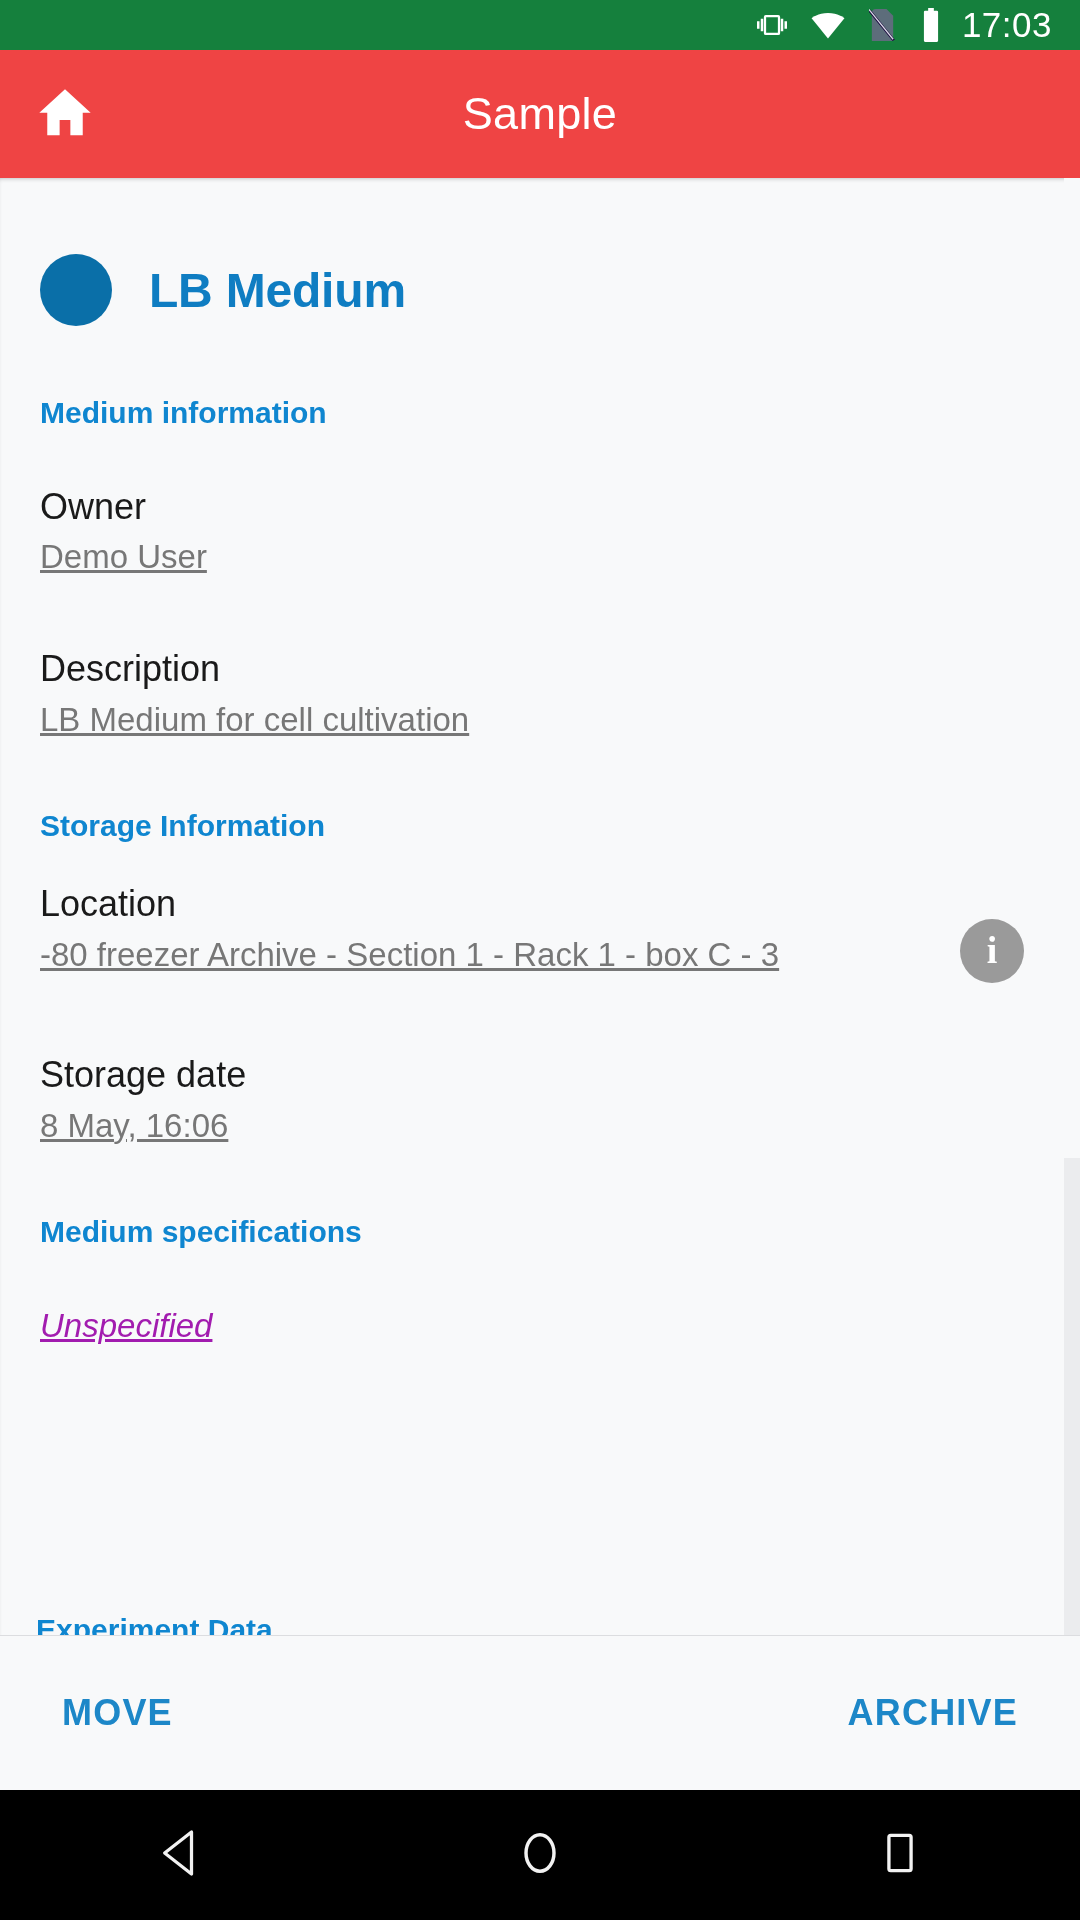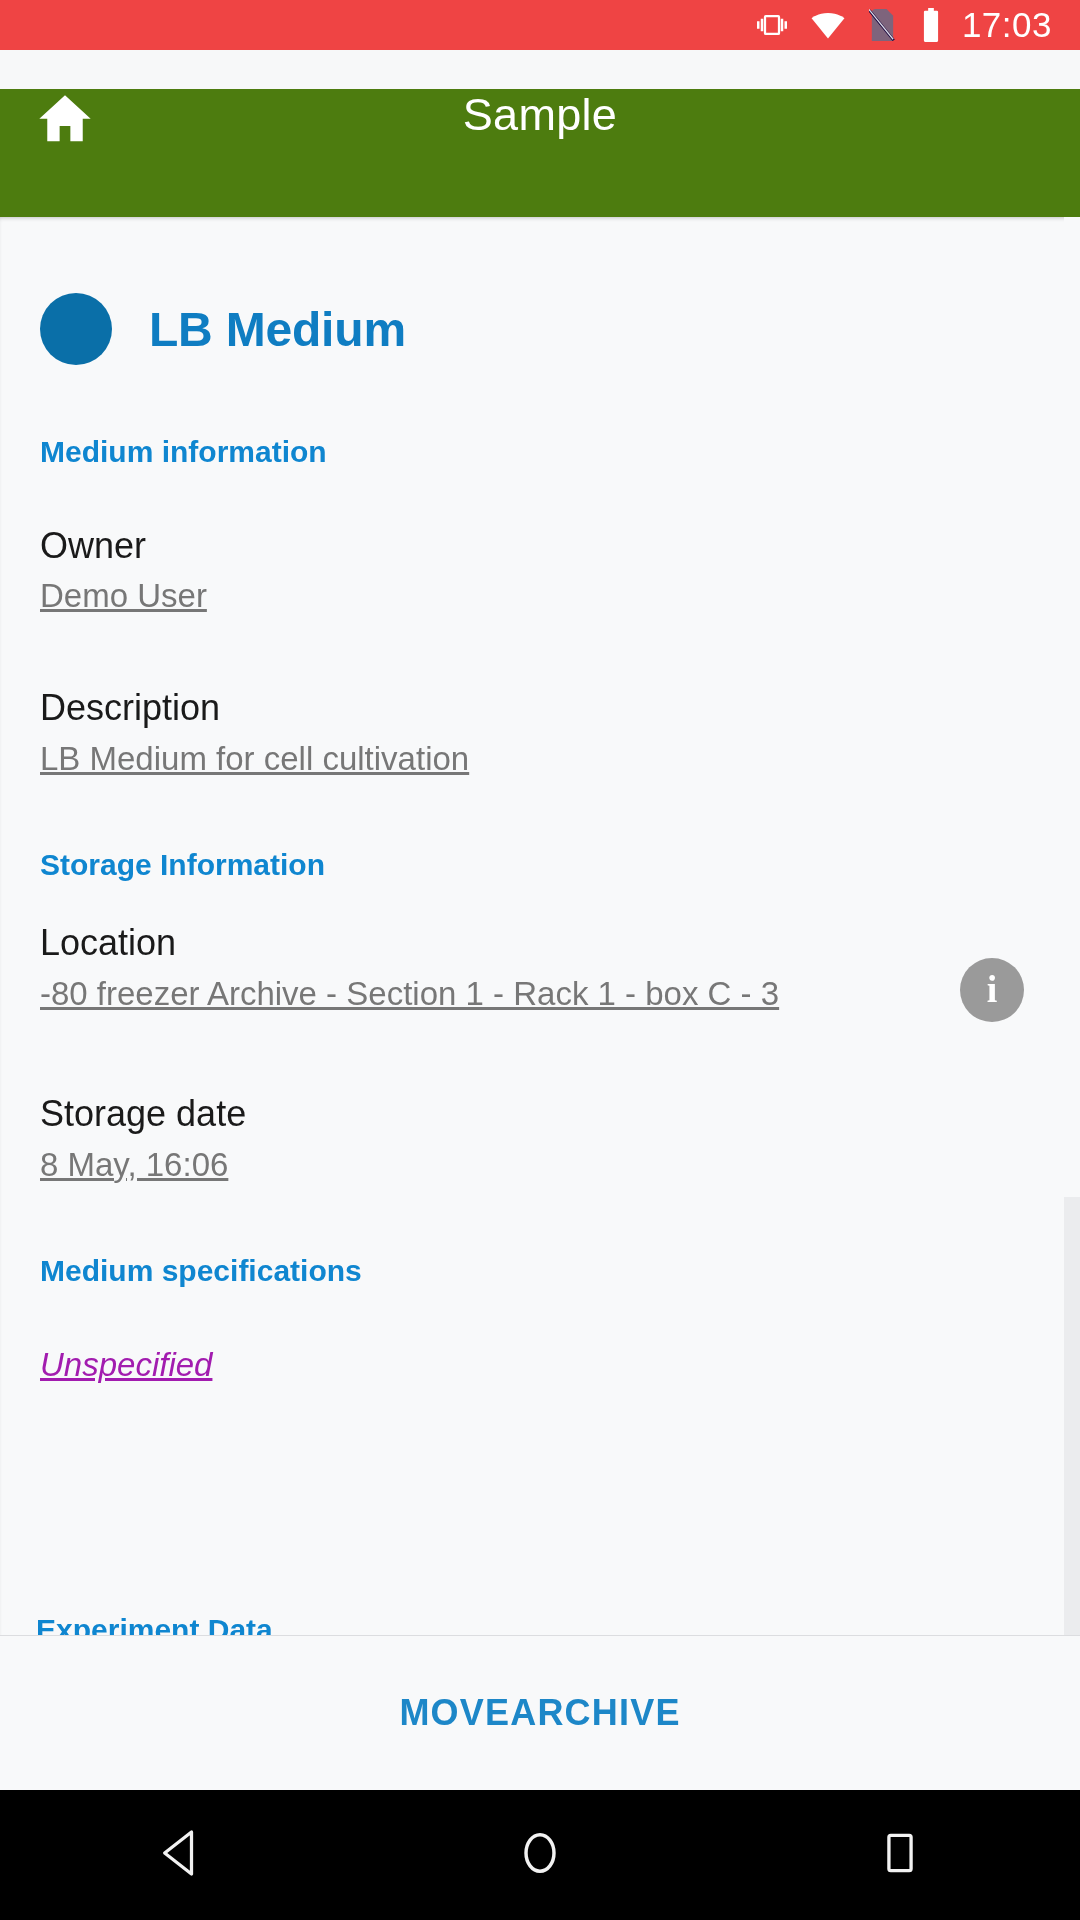--- a/index.html
+++ b/index.html
@@ -19,21 +19,21 @@
     height:1920px;
     display:flex;
     flex-direction:column;
     background:#f7f8f9;
   }
 
   
   .status-bar {
     height:50px;
     flex:0 0 50px;
-    background:#ef4444;
+    background:#15803d;
     display:flex;
     align-items:center;
     justify-content:flex-end;
     padding-right:28px;
     gap:12px;
   }
   .status-icons { display:flex; align-items:center; gap:24px; }
   .status-icon { display:flex; align-items:center; justify-content:center; }
   .status-time {
     color:#ffffff;
@@ -41,24 +41,24 @@
     font-weight:400;
     letter-spacing:0.5px;
     margin-left:8px;
     font-family:"Liberation Sans", sans-serif;
   }
 
   
   .app-bar {
     height:128px;
     flex:0 0 128px;
-    background:#4d7c0f;
-    display:flex;
+    background:#ef4444;
+    display:flex;
+    align-items:center;
     position:relative;
-    margin-top:39px;
   }
   .home-btn {
     position:absolute;
     left:34px;
     width:62px;
     height:62px;
     display:flex;
     align-items:center;
     justify-content:center;
     cursor:pointer;
@@ -194,21 +194,21 @@
   }
 
   
   .action-bar {
     flex:0 0 155px;
     height:155px;
     background:#f8f9fa;
     border-top:1px solid #dcdde0;
     display:flex;
     align-items:center;
-    justify-content:center;
+    justify-content:space-between;
     padding:16px 62px;
     box-shadow:0 -2px 4px -2px rgba(0,0,0,0.12);
   }
   .action-btn {
     color:#1d87c8;
     font-size:36px;
     font-weight:700;
     letter-spacing:1.2px;
     cursor:pointer;
     background:none;

